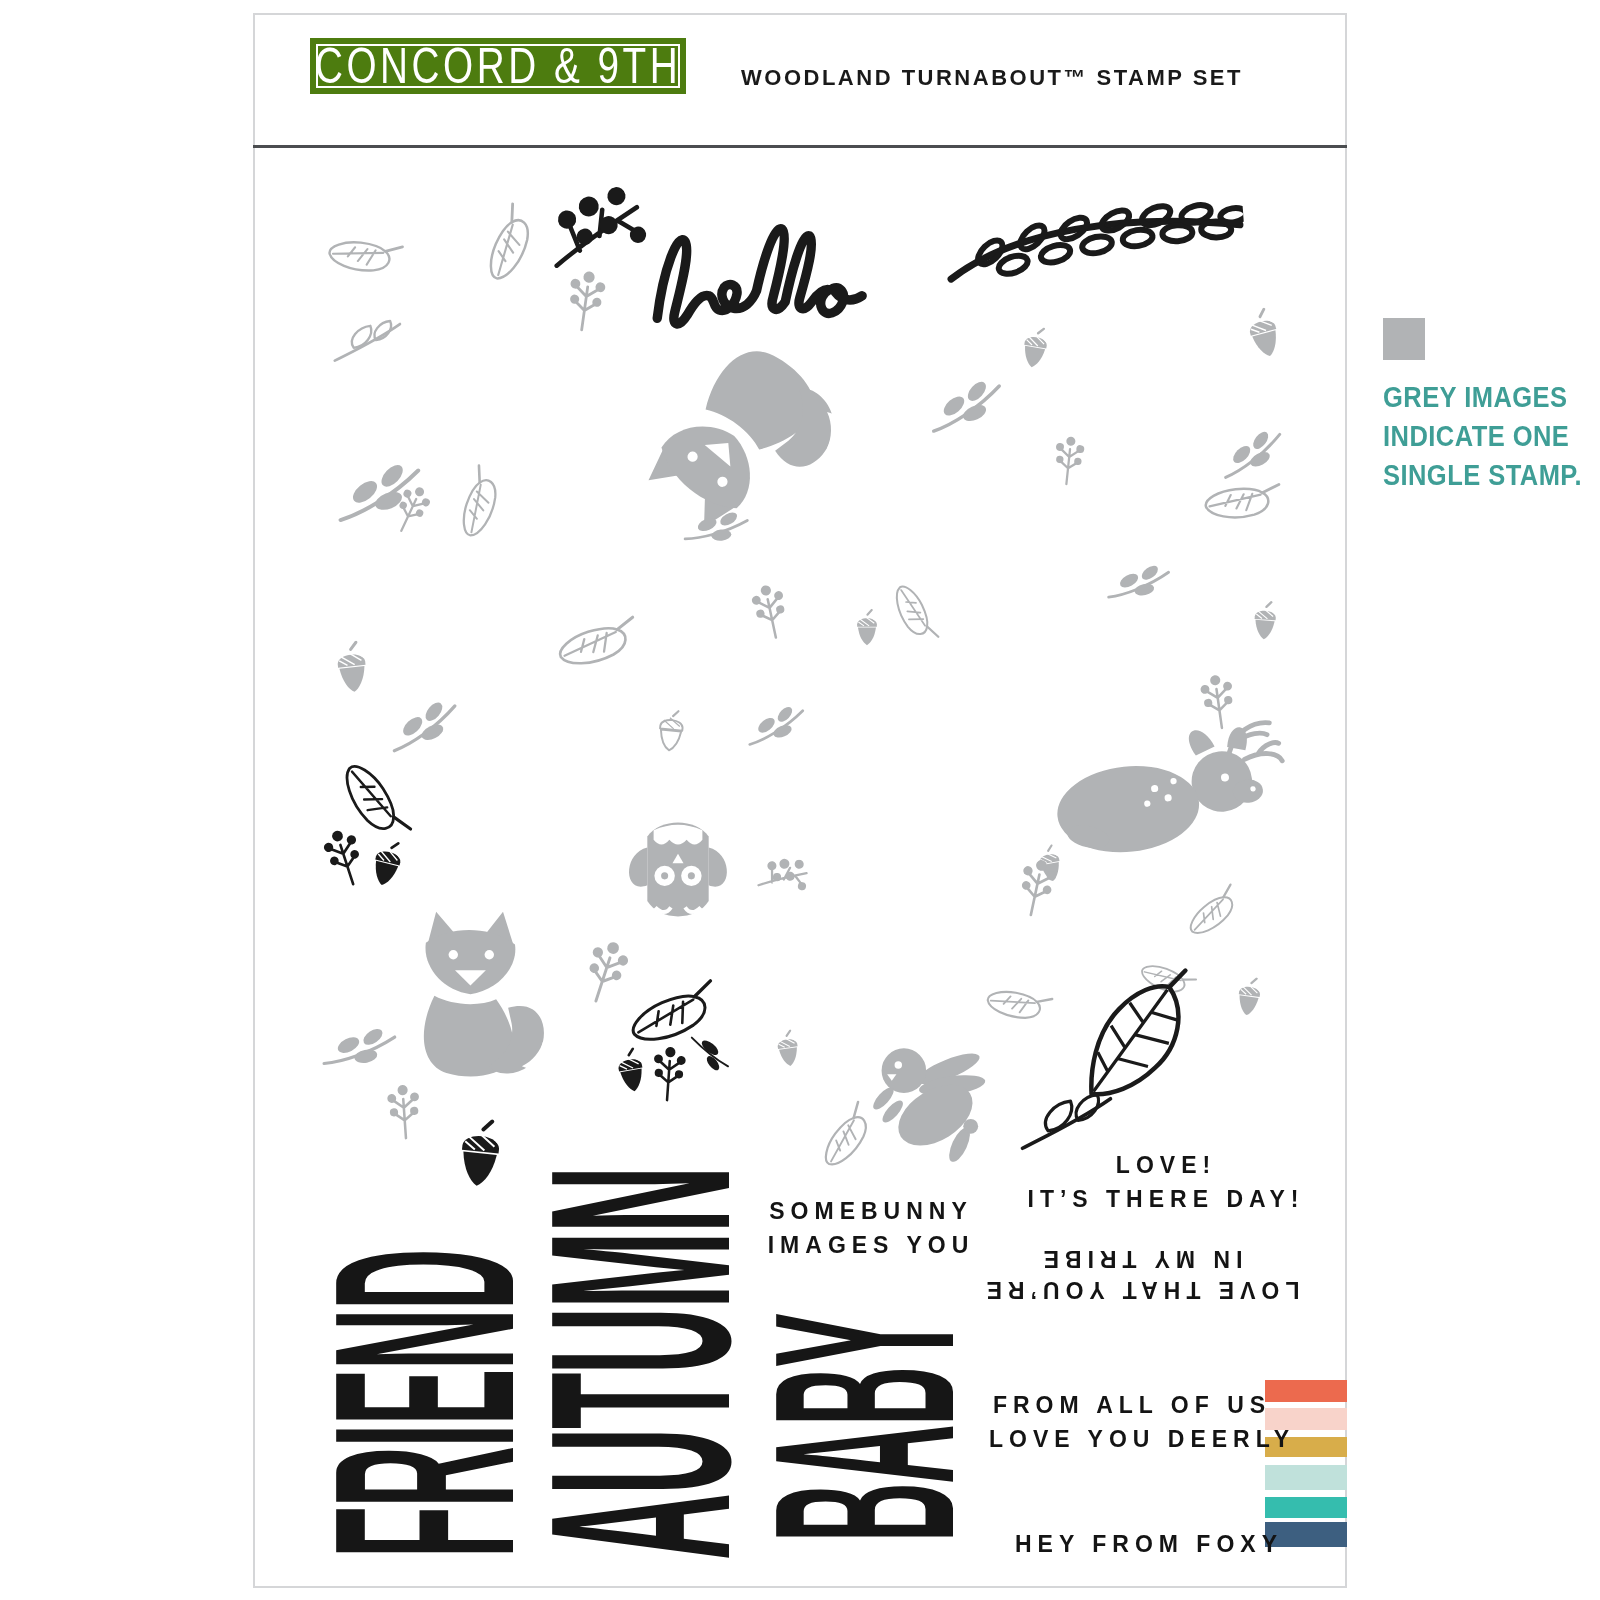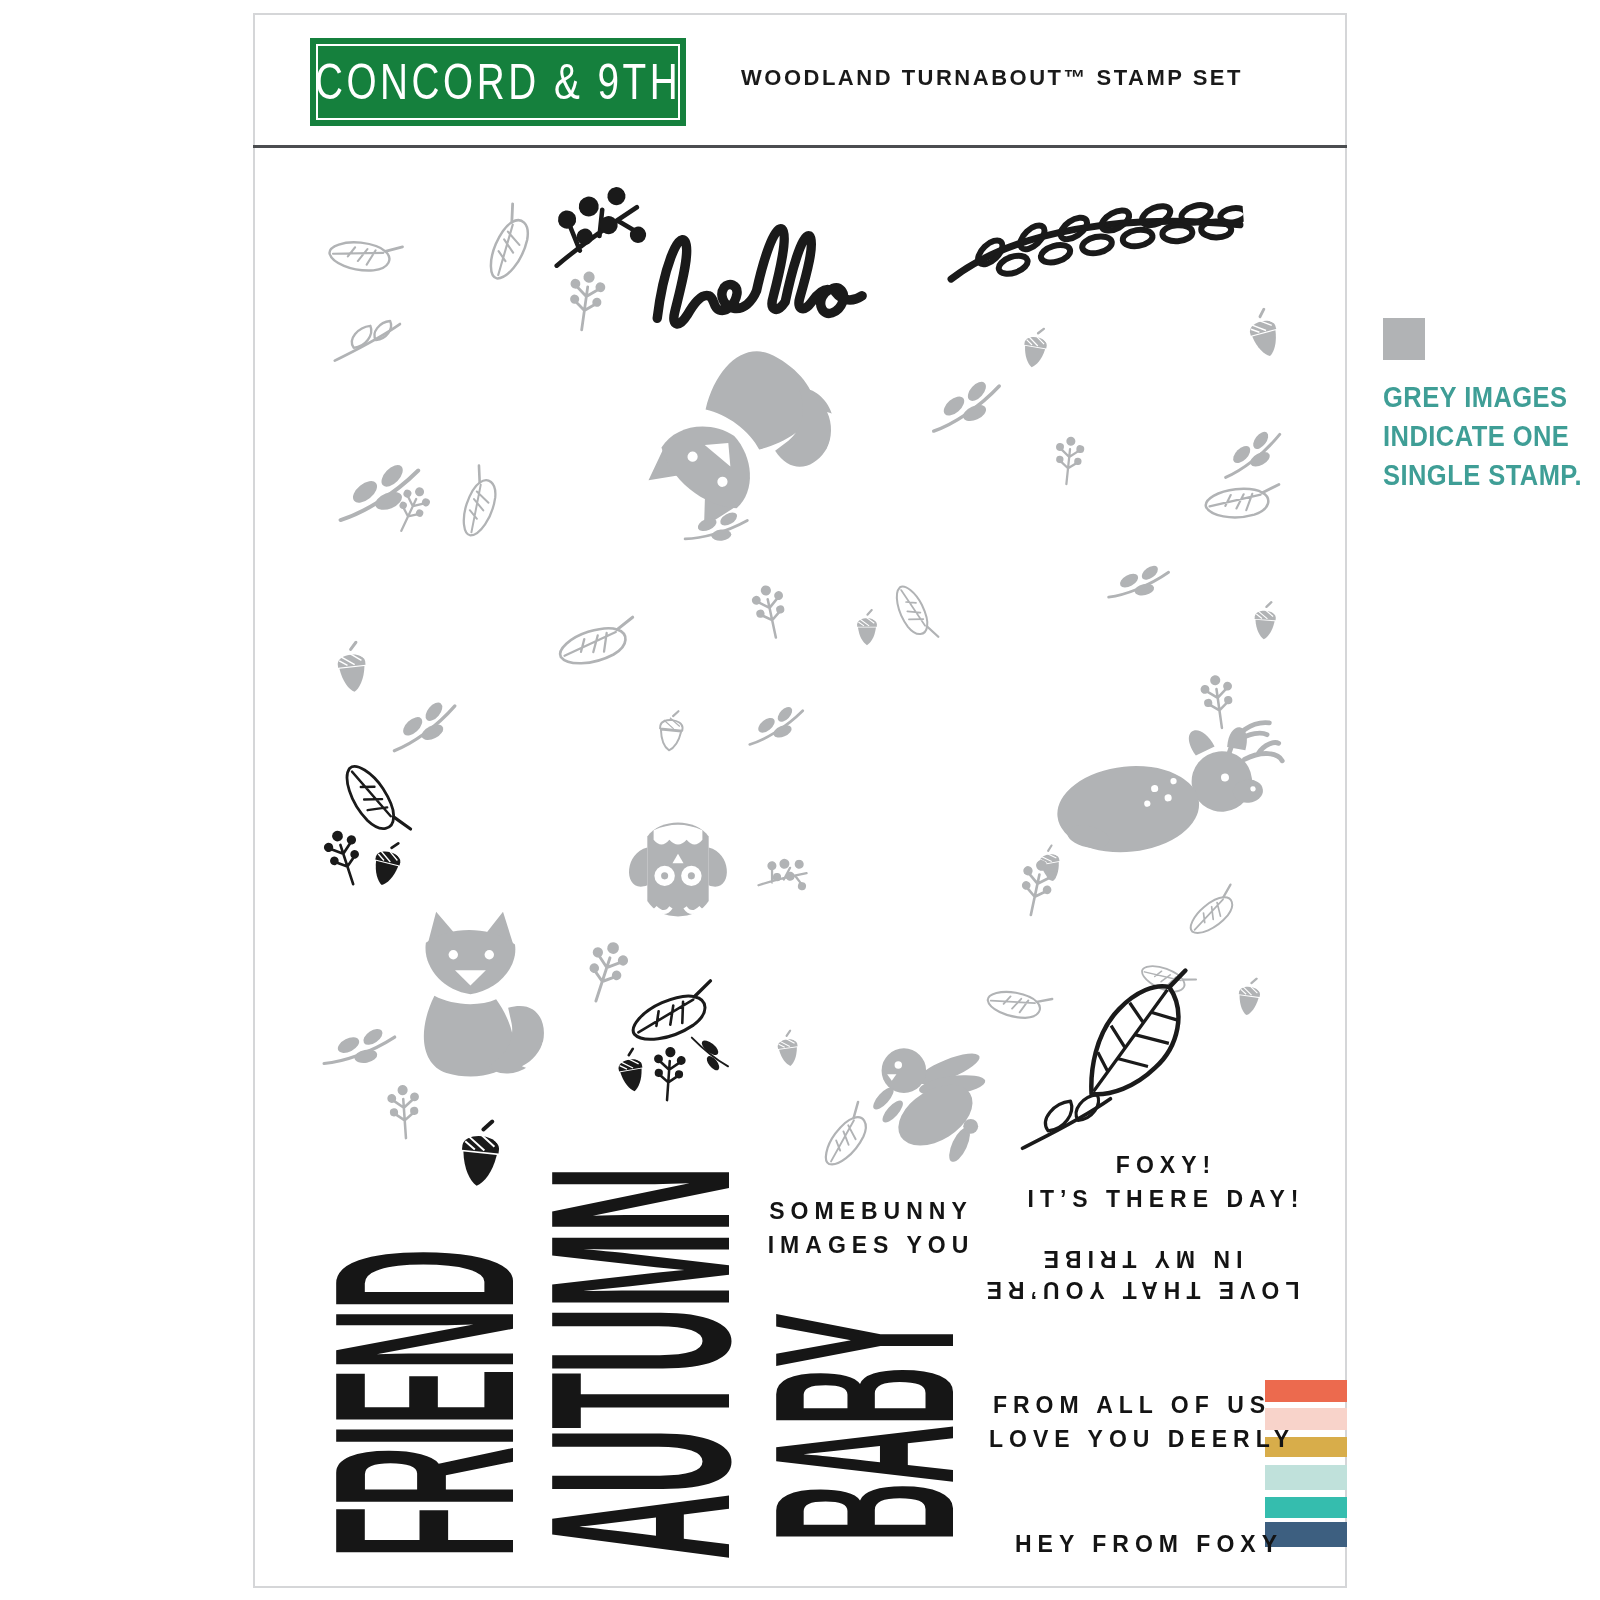--- a/index.html
+++ b/index.html
@@ -4,21 +4,21 @@
 <title>Woodland Turnabout Stamp Set</title>
 <style>
   html,body{margin:0;padding:0;background:#ffffff;}
   #canvas{position:relative;width:1600px;height:1600px;background:#ffffff;overflow:hidden;
           font-family:"Liberation Sans", sans-serif;}
   
   .panel{position:absolute;left:253px;top:13px;width:1094px;height:1575px;background:#ffffff;
          border:2px solid #d5d6d8;box-sizing:border-box;}
   .header-divider{position:absolute;left:253px;top:145px;width:1094px;height:3px;background:#4b4d50;}
   
-  .logo{position:absolute;left:310px;top:38px;width:376px;height:88px;background:#15803d;
+  .logo{position:absolute;left:310px;top:38px;width:376px;height:56px;background:#4d7c0f;
         box-sizing:border-box;padding:6px;}
   .logo-inner{width:100%;height:100%;border:2px solid #ffffff;box-sizing:border-box;
         display:flex;align-items:center;justify-content:center;}
   .logo-text{color:#ffffff;font-size:44px;font-weight:400;letter-spacing:4px;white-space:nowrap;
         transform:scale(0.88,1.12);}
   
   .sheet-title{position:absolute;left:992px;top:65px;transform:translateX(-50%);
         font-size:22px;font-weight:700;letter-spacing:2.5px;color:#1a1a1a;white-space:nowrap;}
   
   .legend{position:absolute;left:1383px;top:318px;}
@@ -488,21 +488,21 @@
 
   <div class="vword" id="word-friend">FRIEND</div>
   <div class="vword" id="word-autumn">AUTUMN</div>
   <div class="vword" id="word-baby">BABY</div>
 
   <div class="snt" style="left:871px;top:1194px;">
     <div>SOMEBUNNY</div>
     <div>IMAGES YOU</div>
   </div>
   <div class="snt" style="left:1166px;top:1148px;">
-    <div>FOXY!</div>
+    <div>LOVE!</div>
     <div>IT’S THERE DAY!</div>
   </div>
   <div class="snt snt-rot" style="left:1140px;top:1243px;">
     <div>LOVE THAT YOU’RE</div>
     <div>IN MY TRIBE</div>
   </div>
   <div class="snt" style="left:1132px;top:1340px;margin-top:48px;">FROM ALL OF US</div>
   <div class="snt" style="left:1142px;top:1402px;margin-top:20px;">LOVE YOU DEERLY</div>
   <div class="snt" style="left:1149px;top:1527px;">HEY FROM FOXY</div>
 

